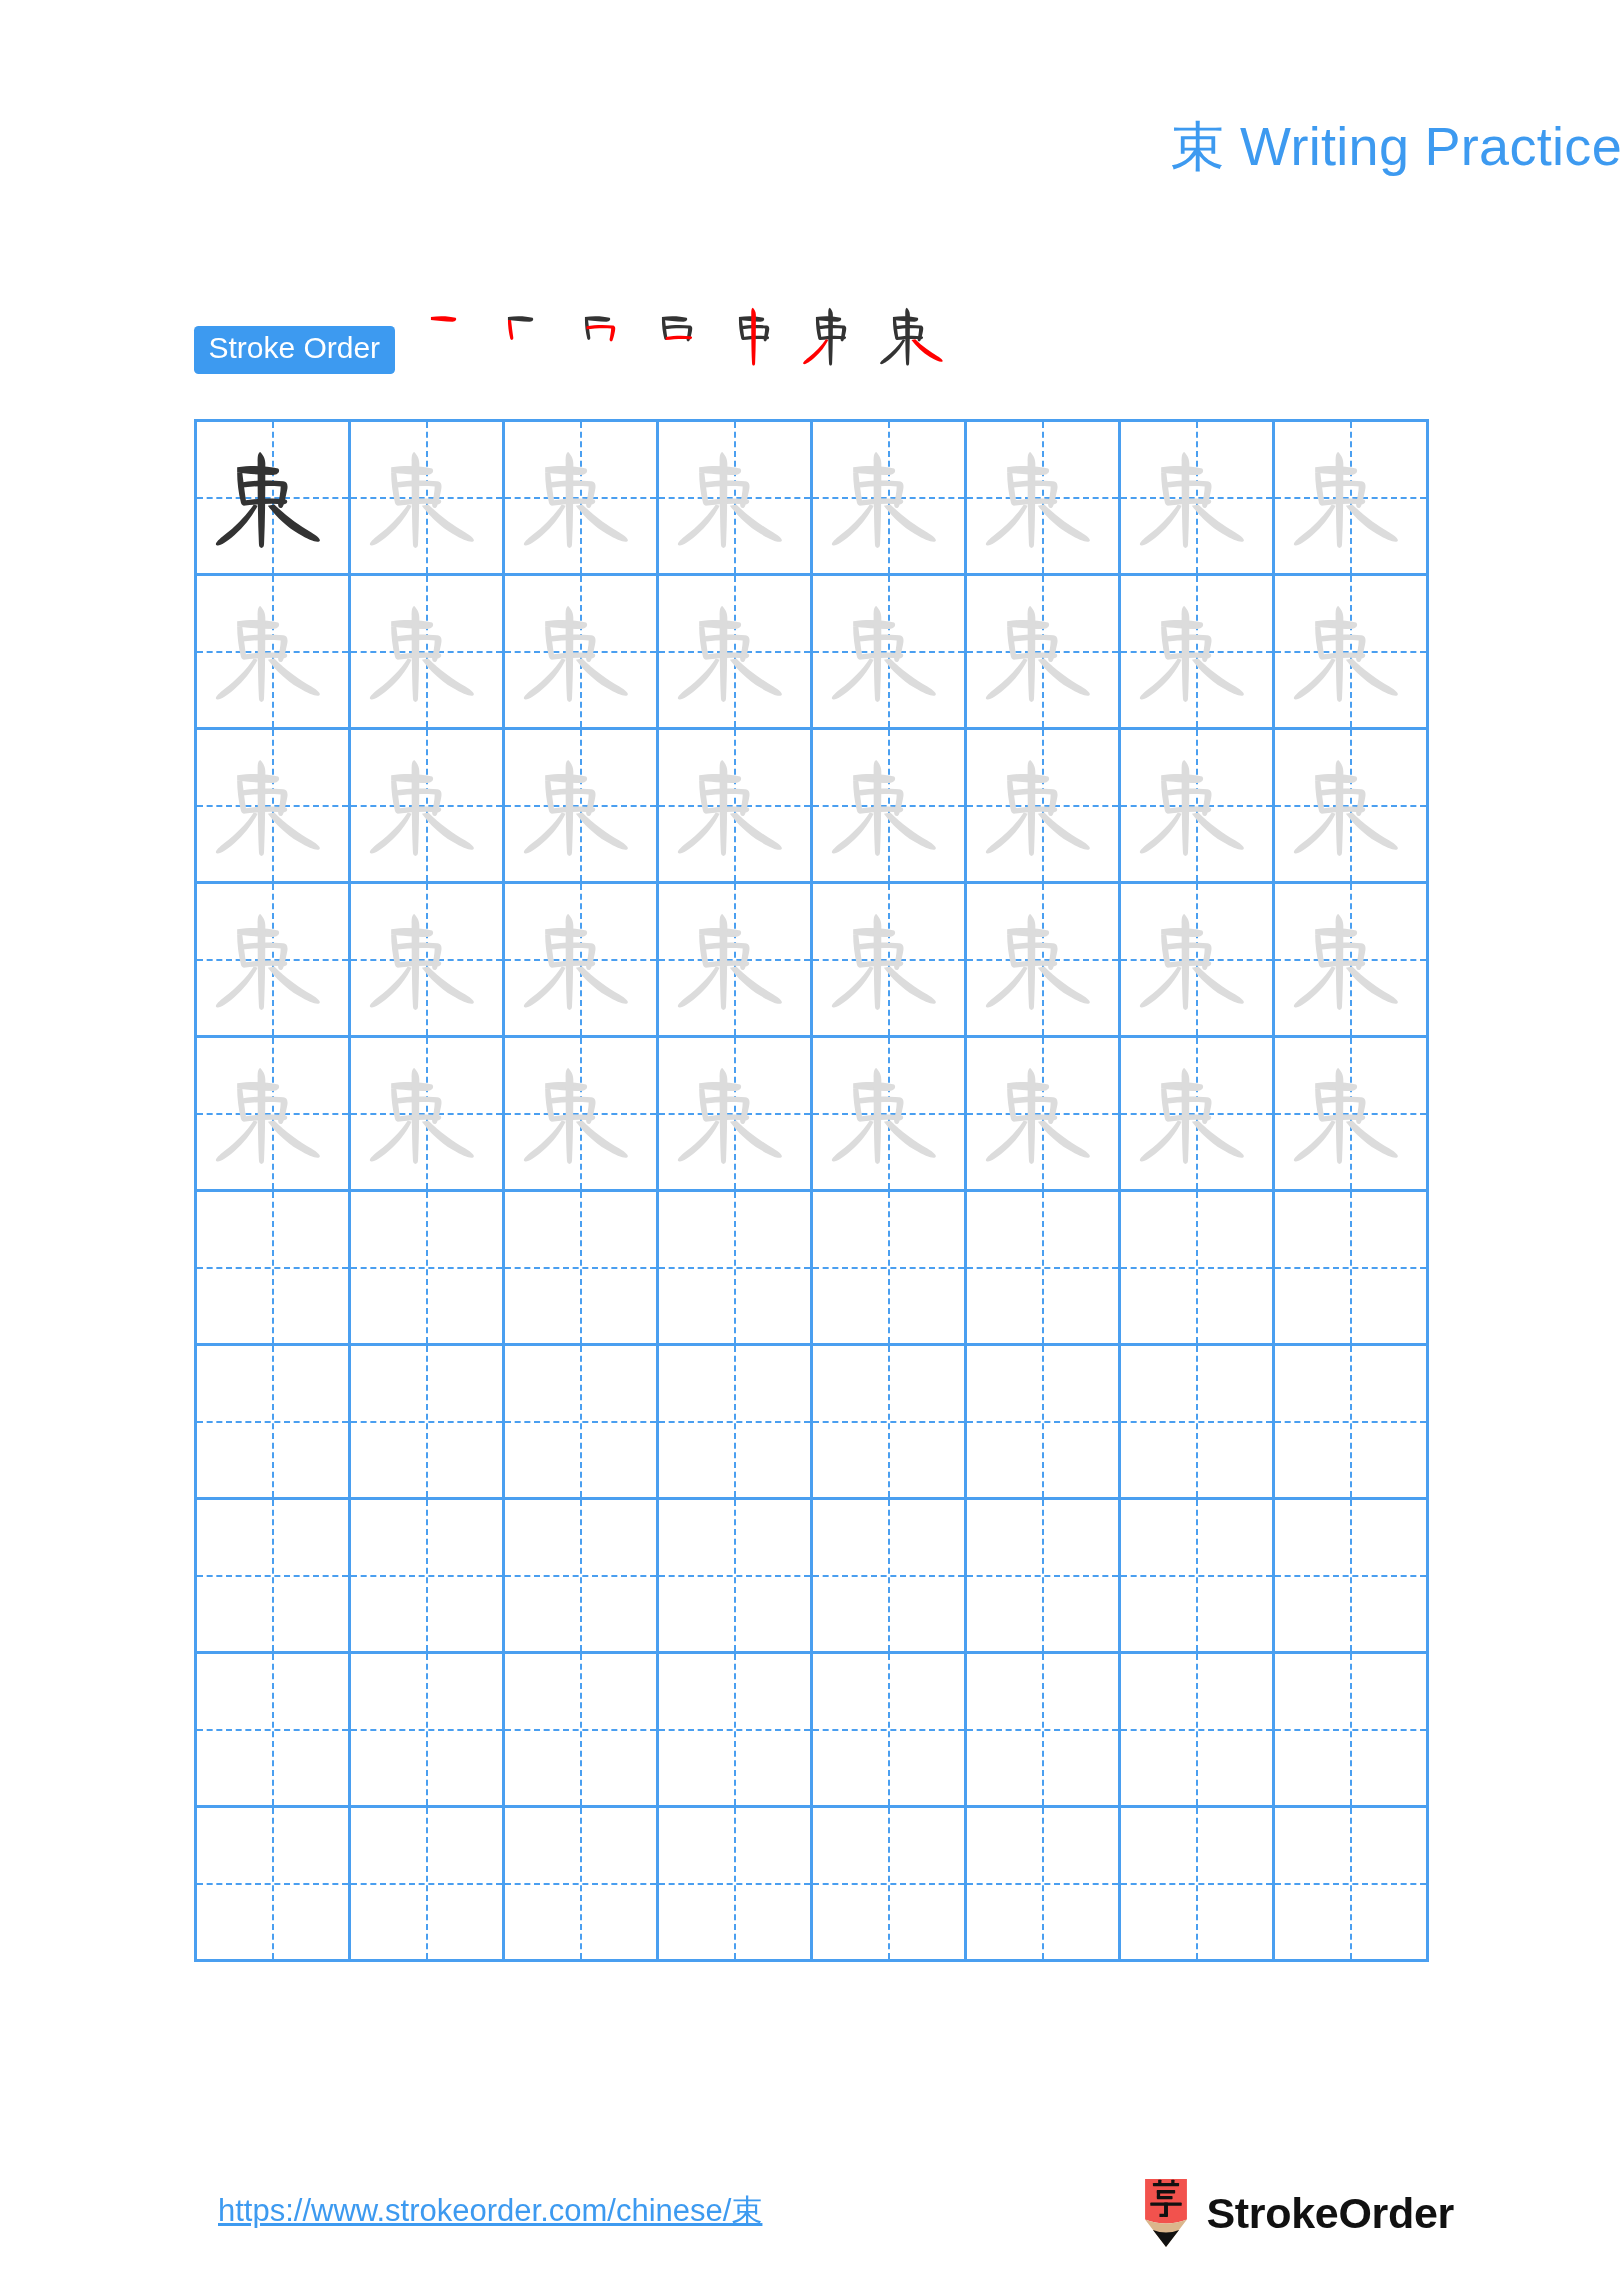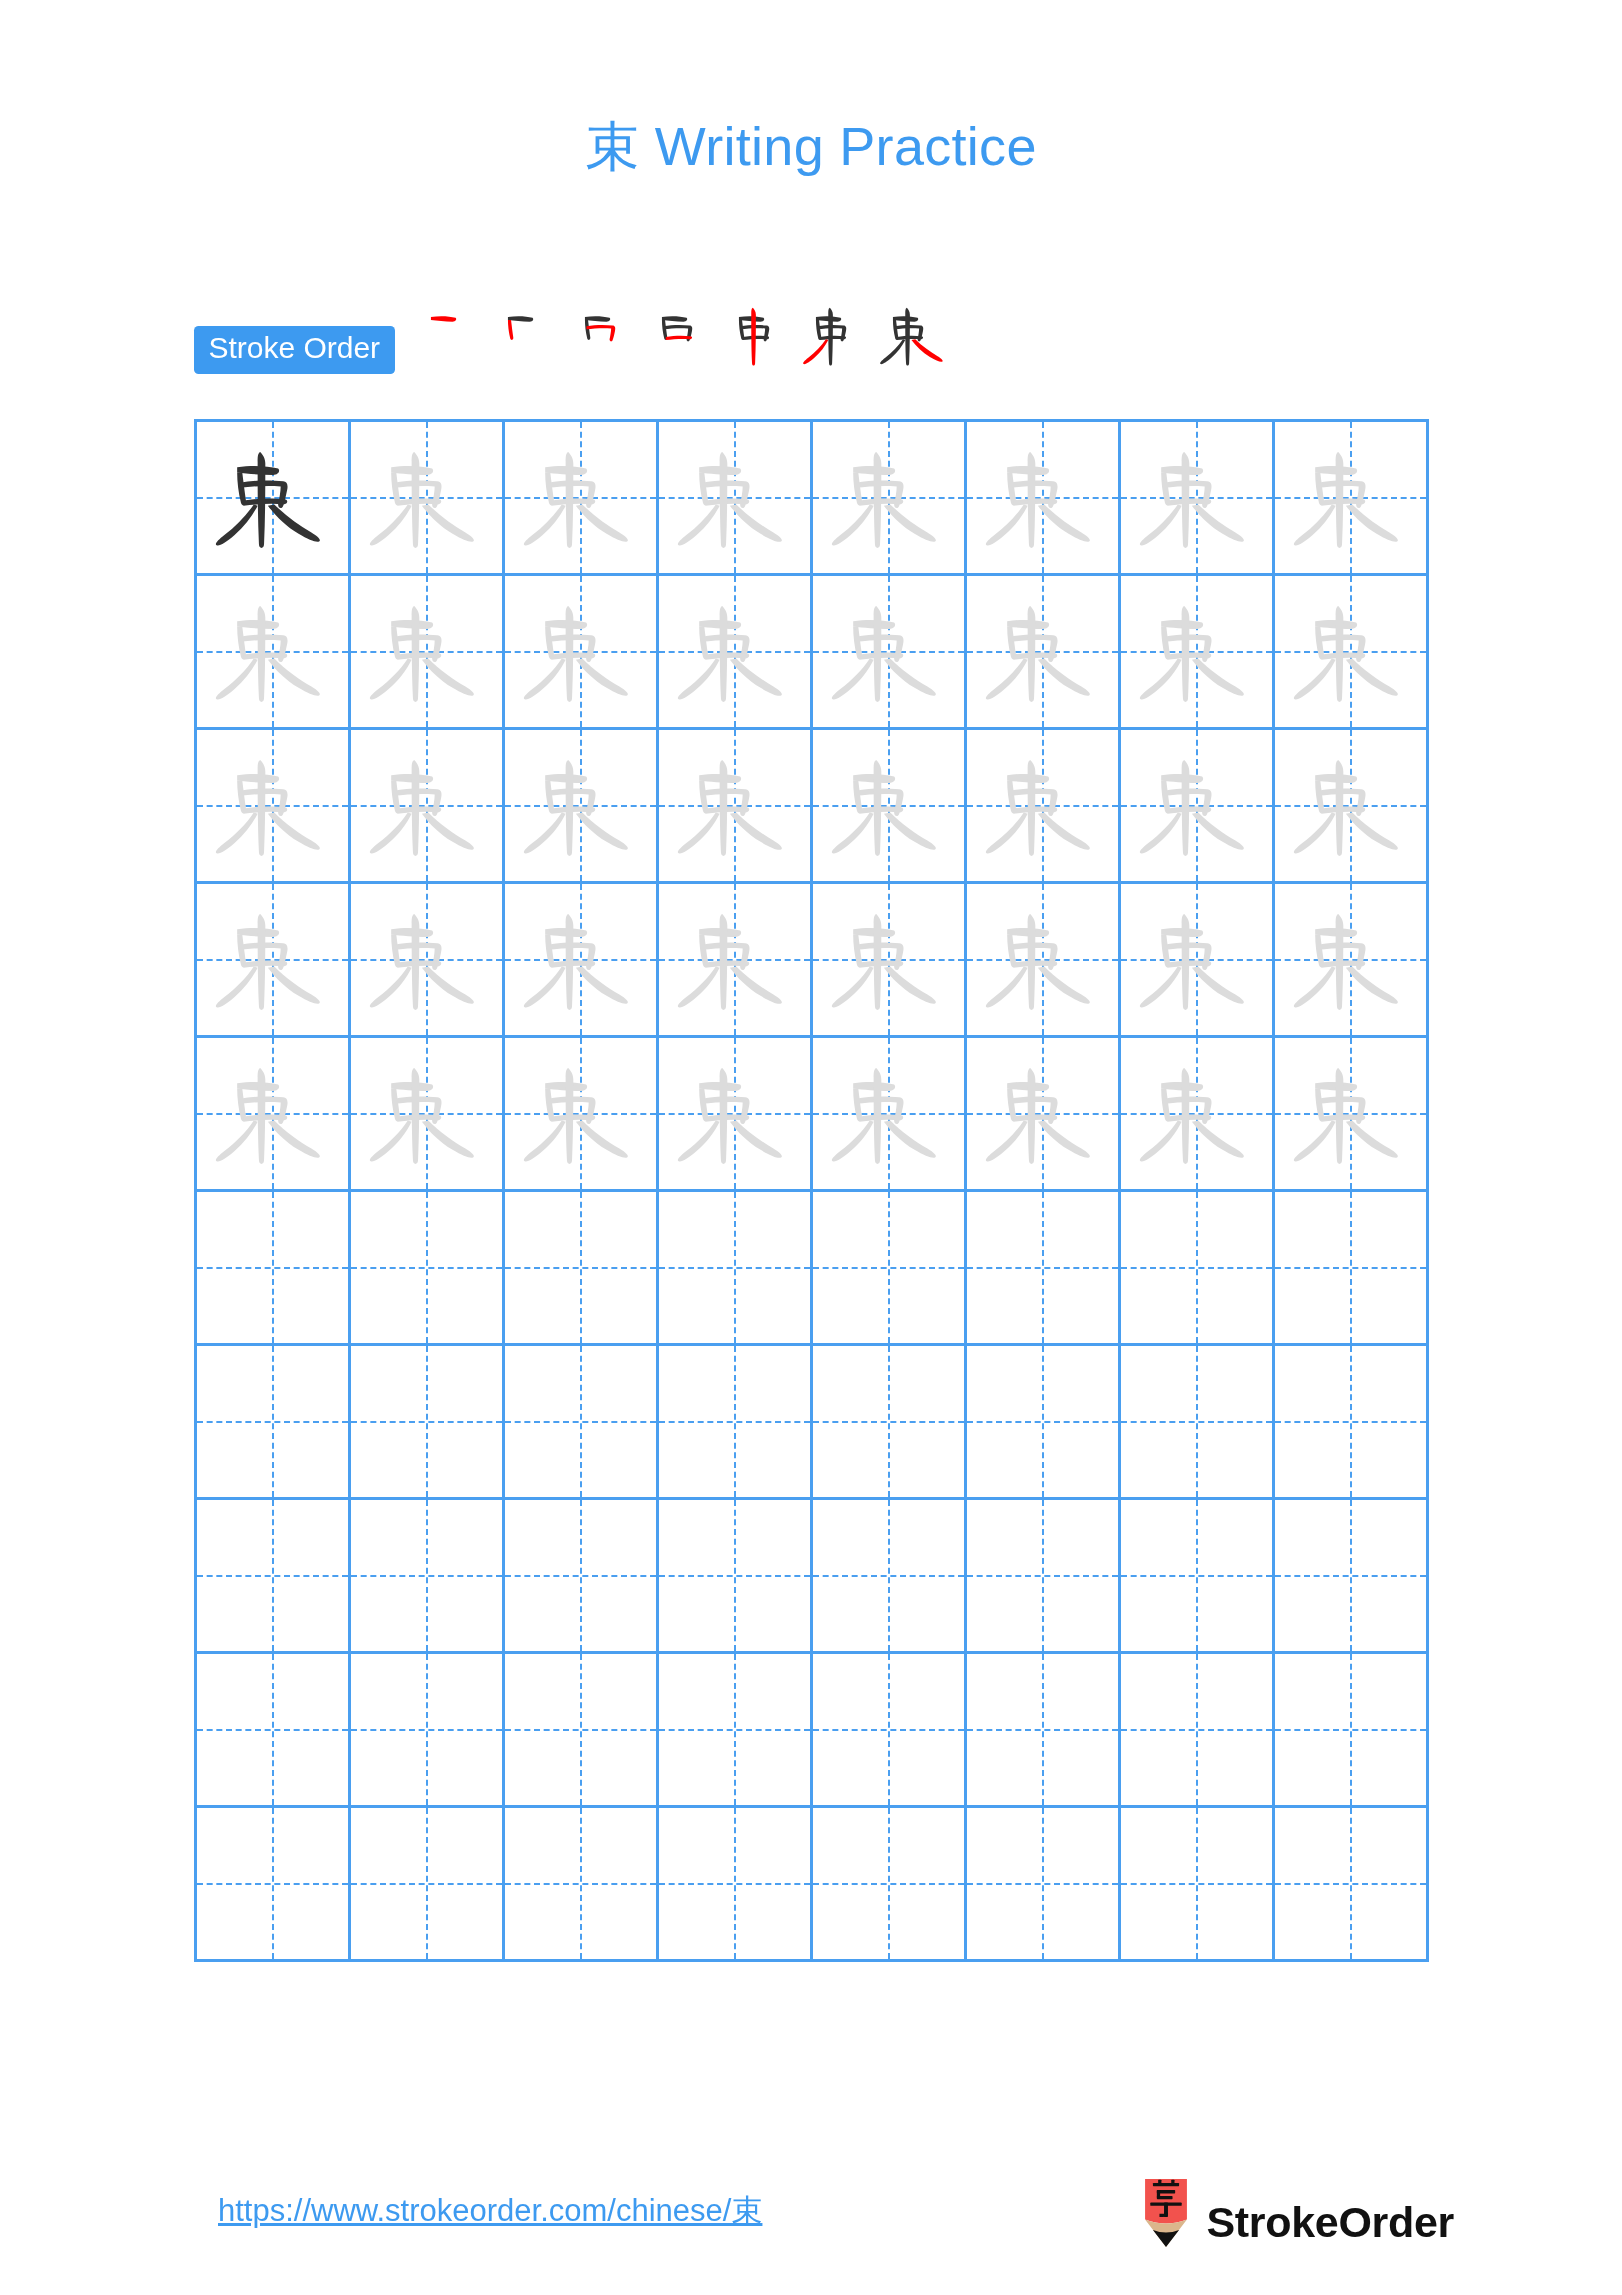--- a/index.html
+++ b/index.html
@@ -14,21 +14,21 @@
     font-family: "Liberation Sans", sans-serif;
     overflow: hidden;
   }
 
   
   #page-title {
     position: absolute;
     top: 111px;
     left: 0;
     width: 1622px;
-    text-align: center;
+    text-align: right;
     font-size: 54px;
     color: #3D9AF0;
     font-weight: 400;
     letter-spacing: 0.3px;
     white-space: nowrap;
   }
   #page-title .han {
     font-family: "DejaVu Sans", sans-serif;
   }
 
@@ -149,21 +149,21 @@
     top: 10.5px;
     font-size: 31px;
     color: #3D9AF0;
     white-space: nowrap;
   }
   #footer-brand {
     position: absolute;
     right: 192px;
     top: 0;
     display: flex;
-    align-items: flex-end;
+    align-items: center;
     gap: 15.7px;
   }
   #brand-logo-icon {
     width: 50px;
     height: 68px;
     position: relative;
     flex: 0 0 auto;
   }
   #brand-name {
     font-size: 43px;

